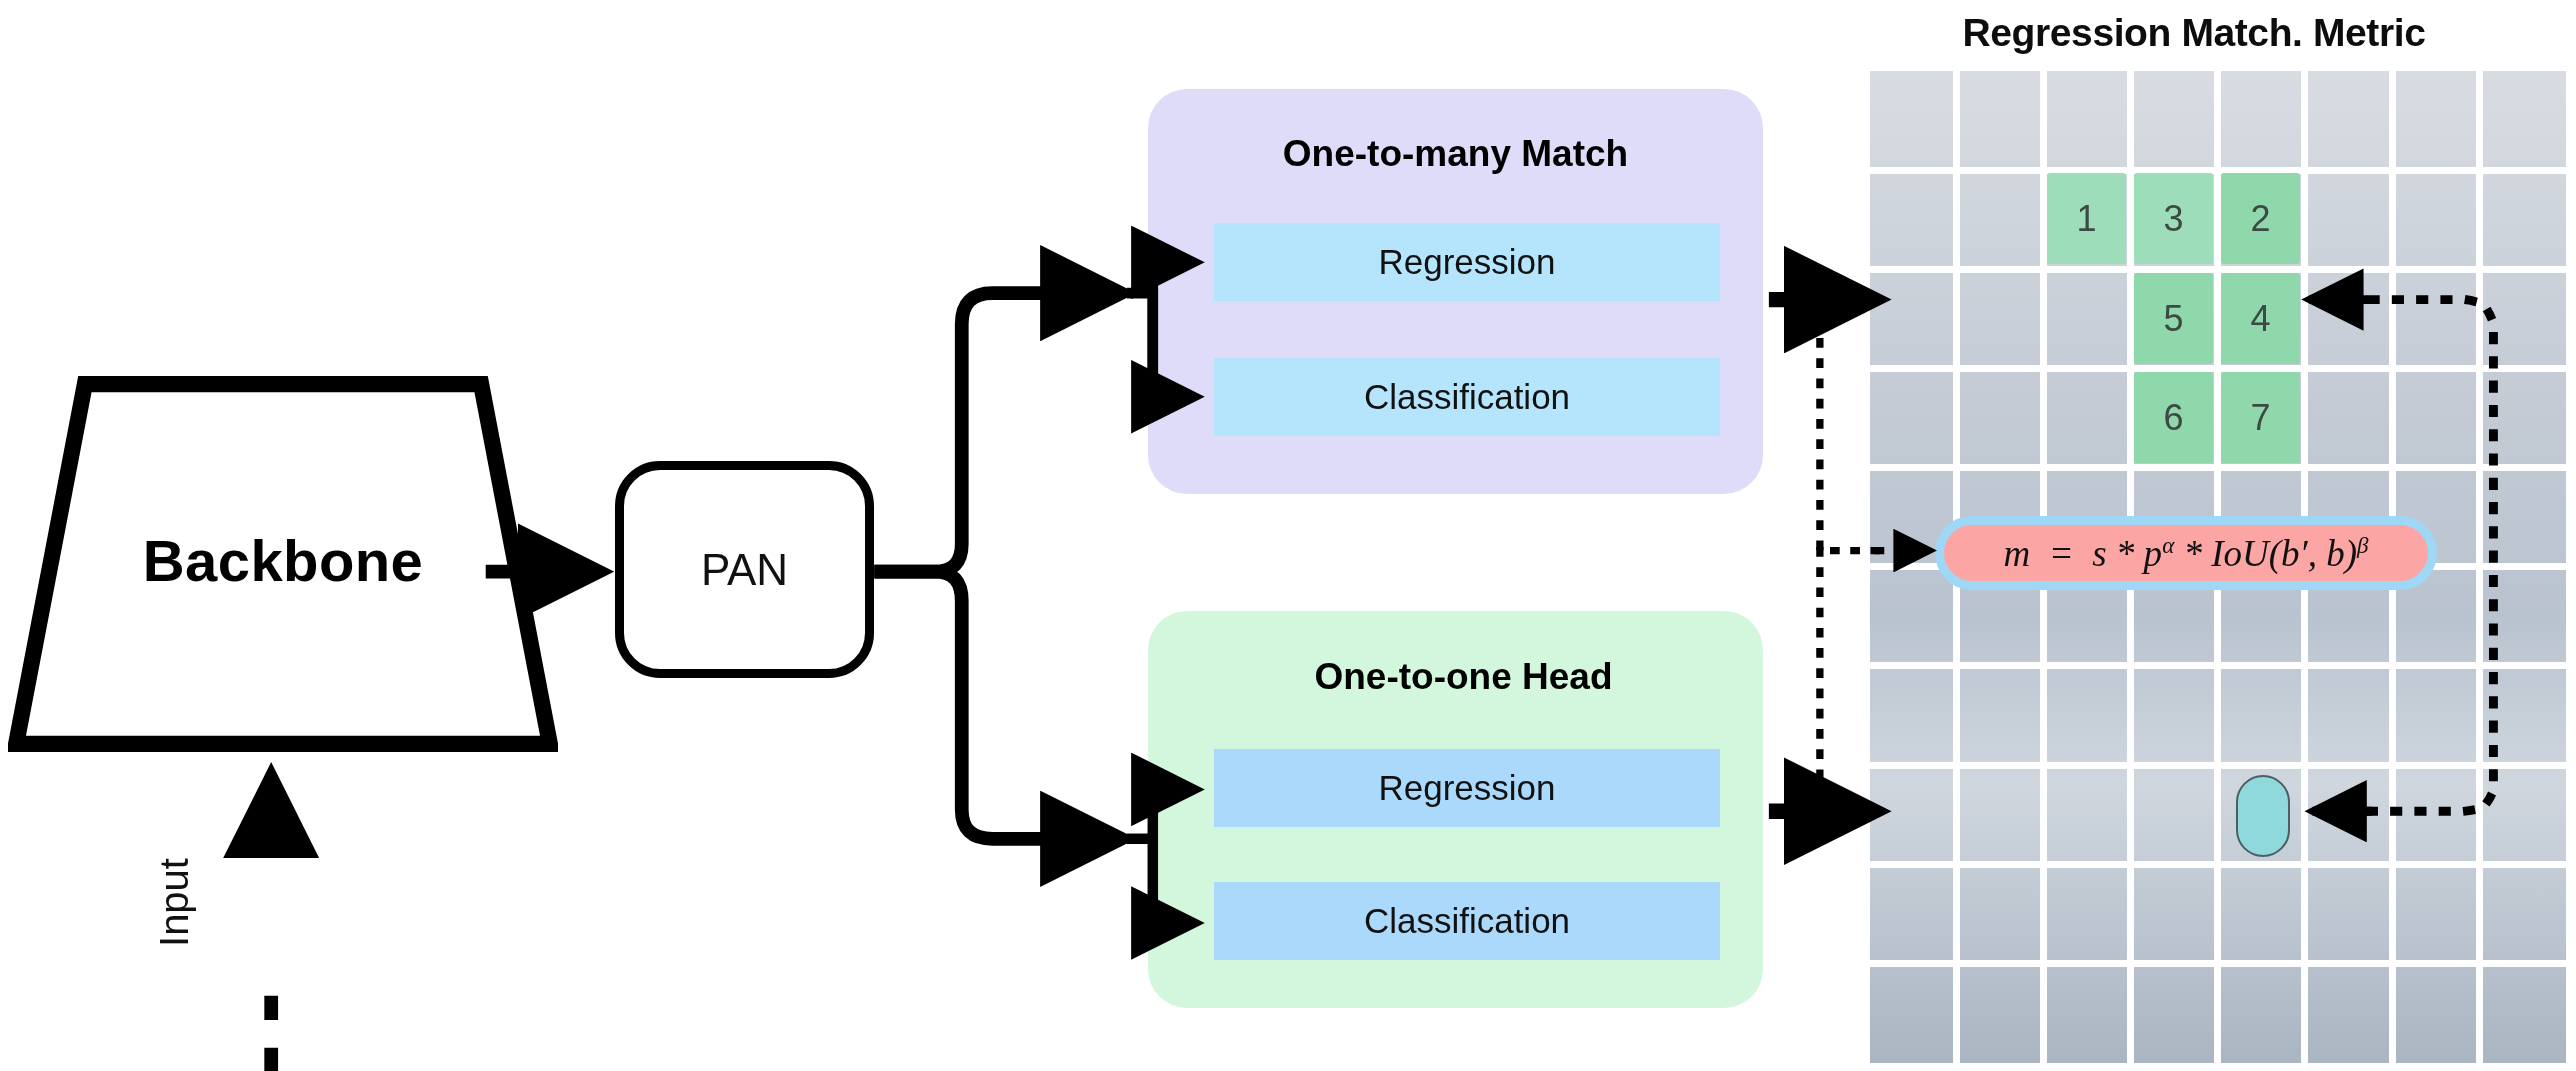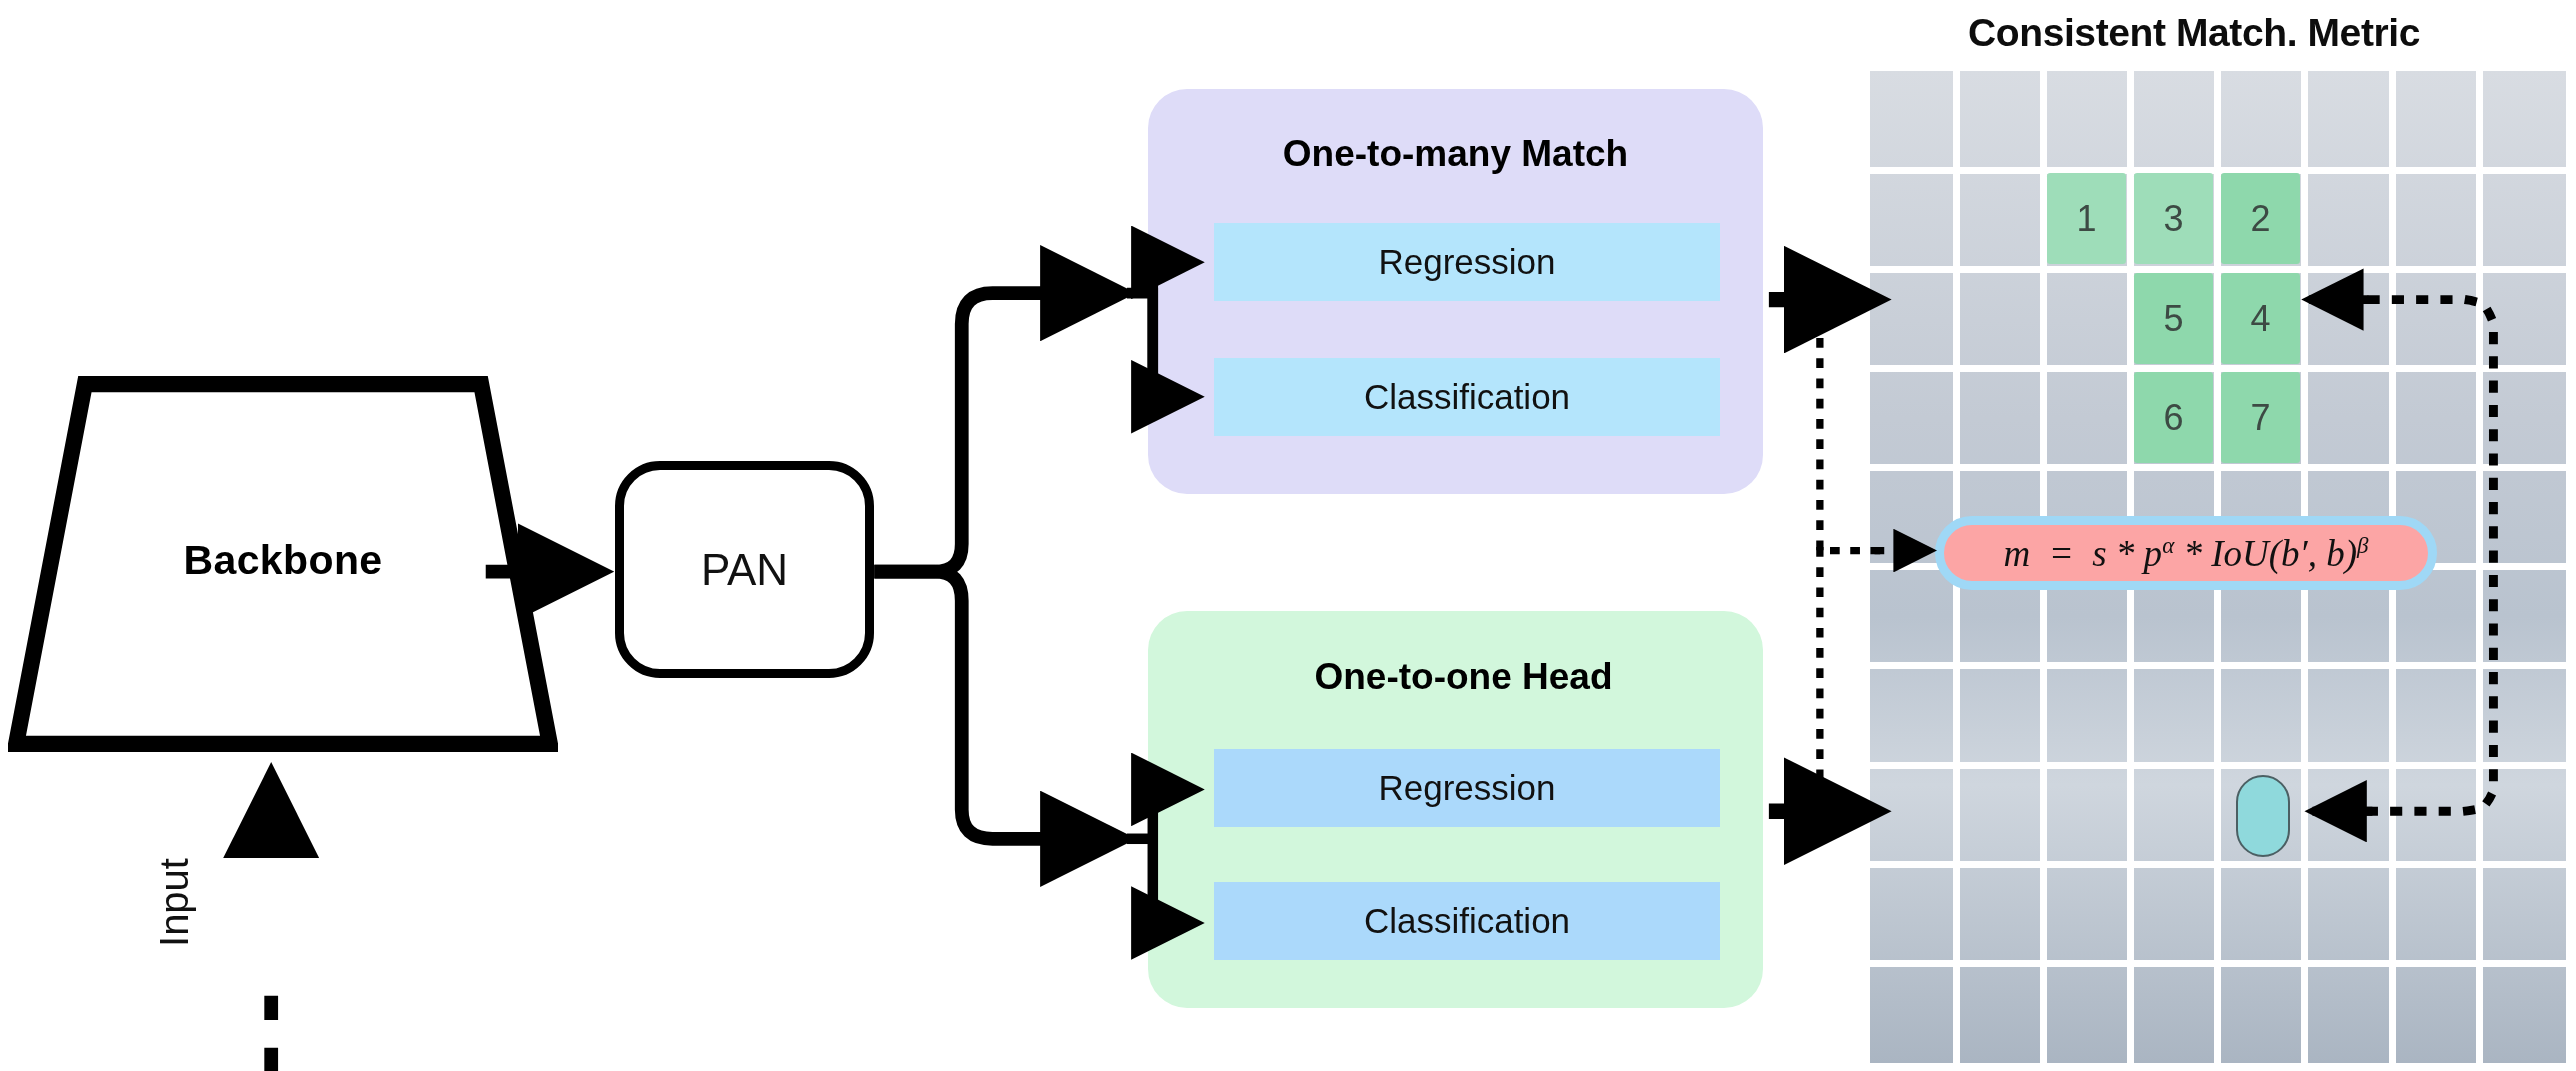--- a/index.html
+++ b/index.html
@@ -6,21 +6,21 @@
   body{width:2576px;height:1072px;position:relative;overflow:hidden;
        font-family:"Liberation Sans",sans-serif;}
 
   .abs{position:absolute;}
 
   
   #backbone-shape{left:8px;top:376px;width:550px;height:376px;}
   #backbone-label{
       left:8px;top:376px;width:550px;height:348px;
       display:flex;align-items:center;justify-content:center;
-      font-size:41px;font-weight:700;color:#000;letter-spacing:0.4px;
+      font-size:58px;font-weight:700;color:#000;letter-spacing:0.4px;
       padding-top:21px;box-sizing:border-box;}
 
   #input-label{
       left:85px;top:878px;width:178px;height:49px;
       transform:rotate(-90deg);transform-origin:center center;
       display:flex;align-items:center;justify-content:center;
       font-size:40px;color:#111;}
 
   
   #pan-box{
@@ -97,21 +97,21 @@
 <div class="abs head-panel" id="head-many-panel"></div>
 <div class="abs head-title" id="head-many-title">One-to-many Match</div>
 <div class="abs head-bar" id="many-regression">Regression</div>
 <div class="abs head-bar" id="many-classification">Classification</div>
 
 <div class="abs head-panel" id="head-one-panel"></div>
 <div class="abs head-title" id="head-one-title">One-to-one Head</div>
 <div class="abs head-bar" id="one-regression">Regression</div>
 <div class="abs head-bar" id="one-classification">Classification</div>
 
-<div class="abs" id="cmm-title">Consistent Match. Metric</div>
+<div class="abs" id="cmm-title">Regression Match. Metric</div>
 
 <div class="abs" id="grid-panel">
   <div id="grid-lines">
       <div class="grid-gap-v" style="left: 83px;"></div>
       <div class="grid-gap-v" style="left: 170px;"></div>
       <div class="grid-gap-v" style="left: 257px;"></div>
       <div class="grid-gap-v" style="left: 344px;"></div>
       <div class="grid-gap-v" style="left: 431px;"></div>
       <div class="grid-gap-v" style="left: 519px;"></div>
       <div class="grid-gap-v" style="left: 606px;"></div>

